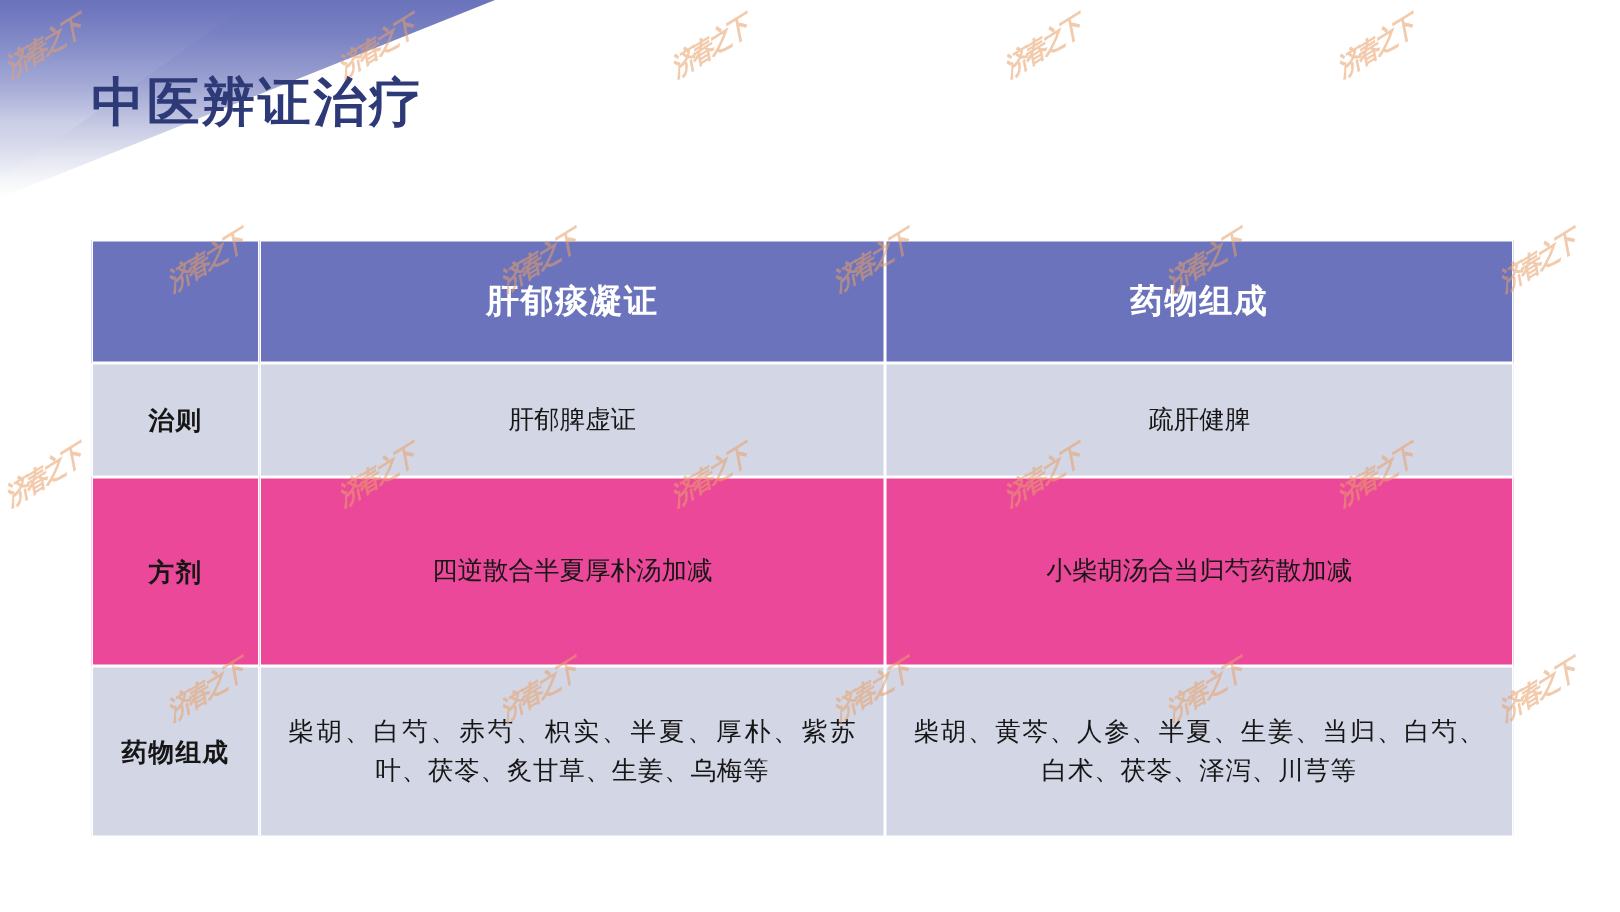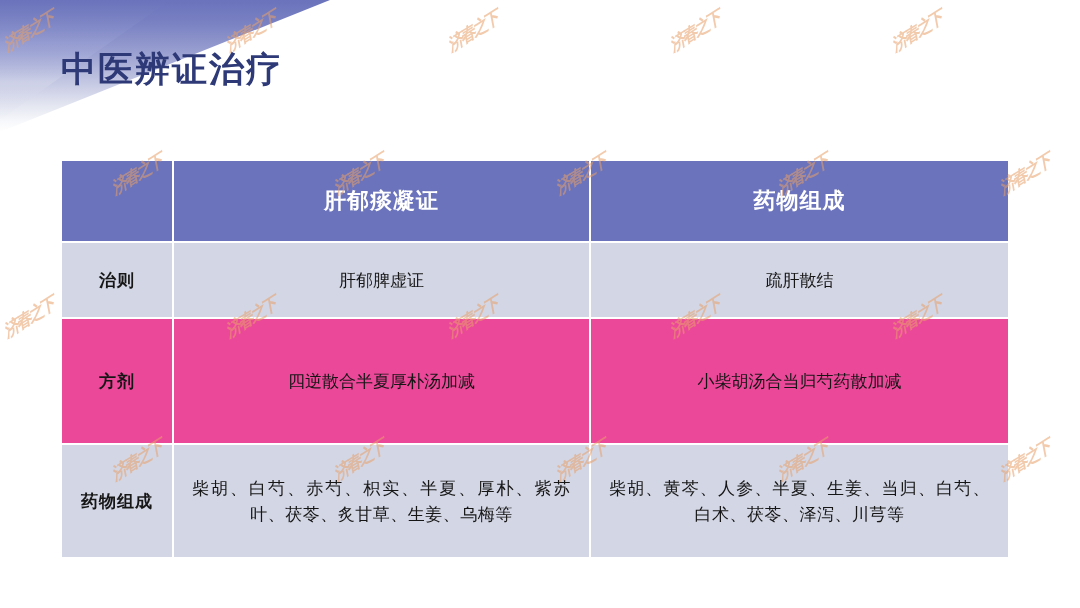--- a/index.html
+++ b/index.html
@@ -183,21 +183,21 @@
         <th class="corner-cell"></th>
         <th>肝郁痰凝证</th>
         <th>药物组成</th>
       </tr>
     </thead>
     <tbody>
 
       <tr class="row-dark row-h1">
         <td class="cell-label">治则</td>
         <td class="cell-value">肝郁脾虚证</td>
-        <td class="cell-value">疏肝散结</td>
+        <td class="cell-value">疏肝健脾</td>
       </tr>
 
       <tr class="row-light row-h2">
         <td class="cell-label">方剂</td>
         <td class="cell-value">四逆散合半夏厚朴汤加减</td>
         <td class="cell-value">小柴胡汤合当归芍药散加减</td>
       </tr>
 
       <tr class="row-dark row-h3">
         <td class="cell-label">药物组成</td>

